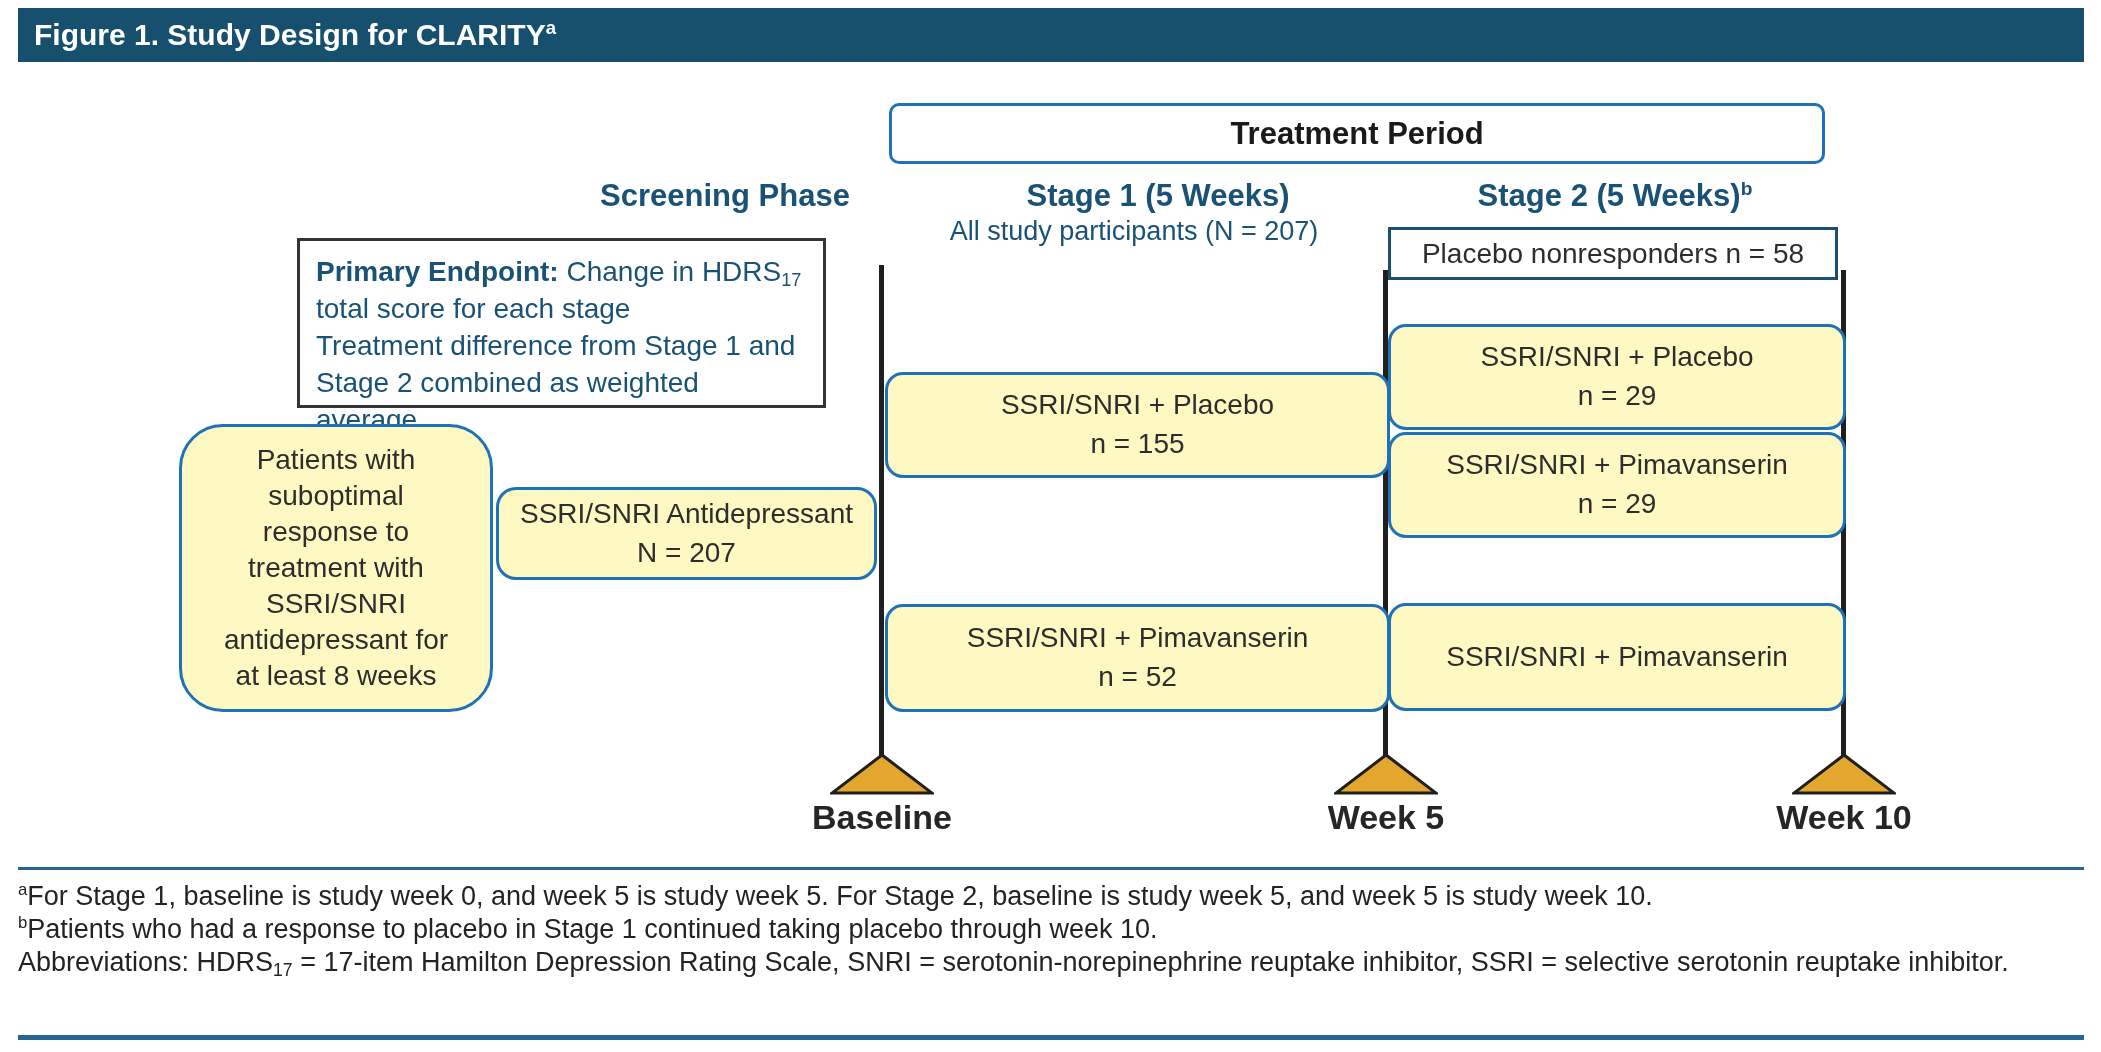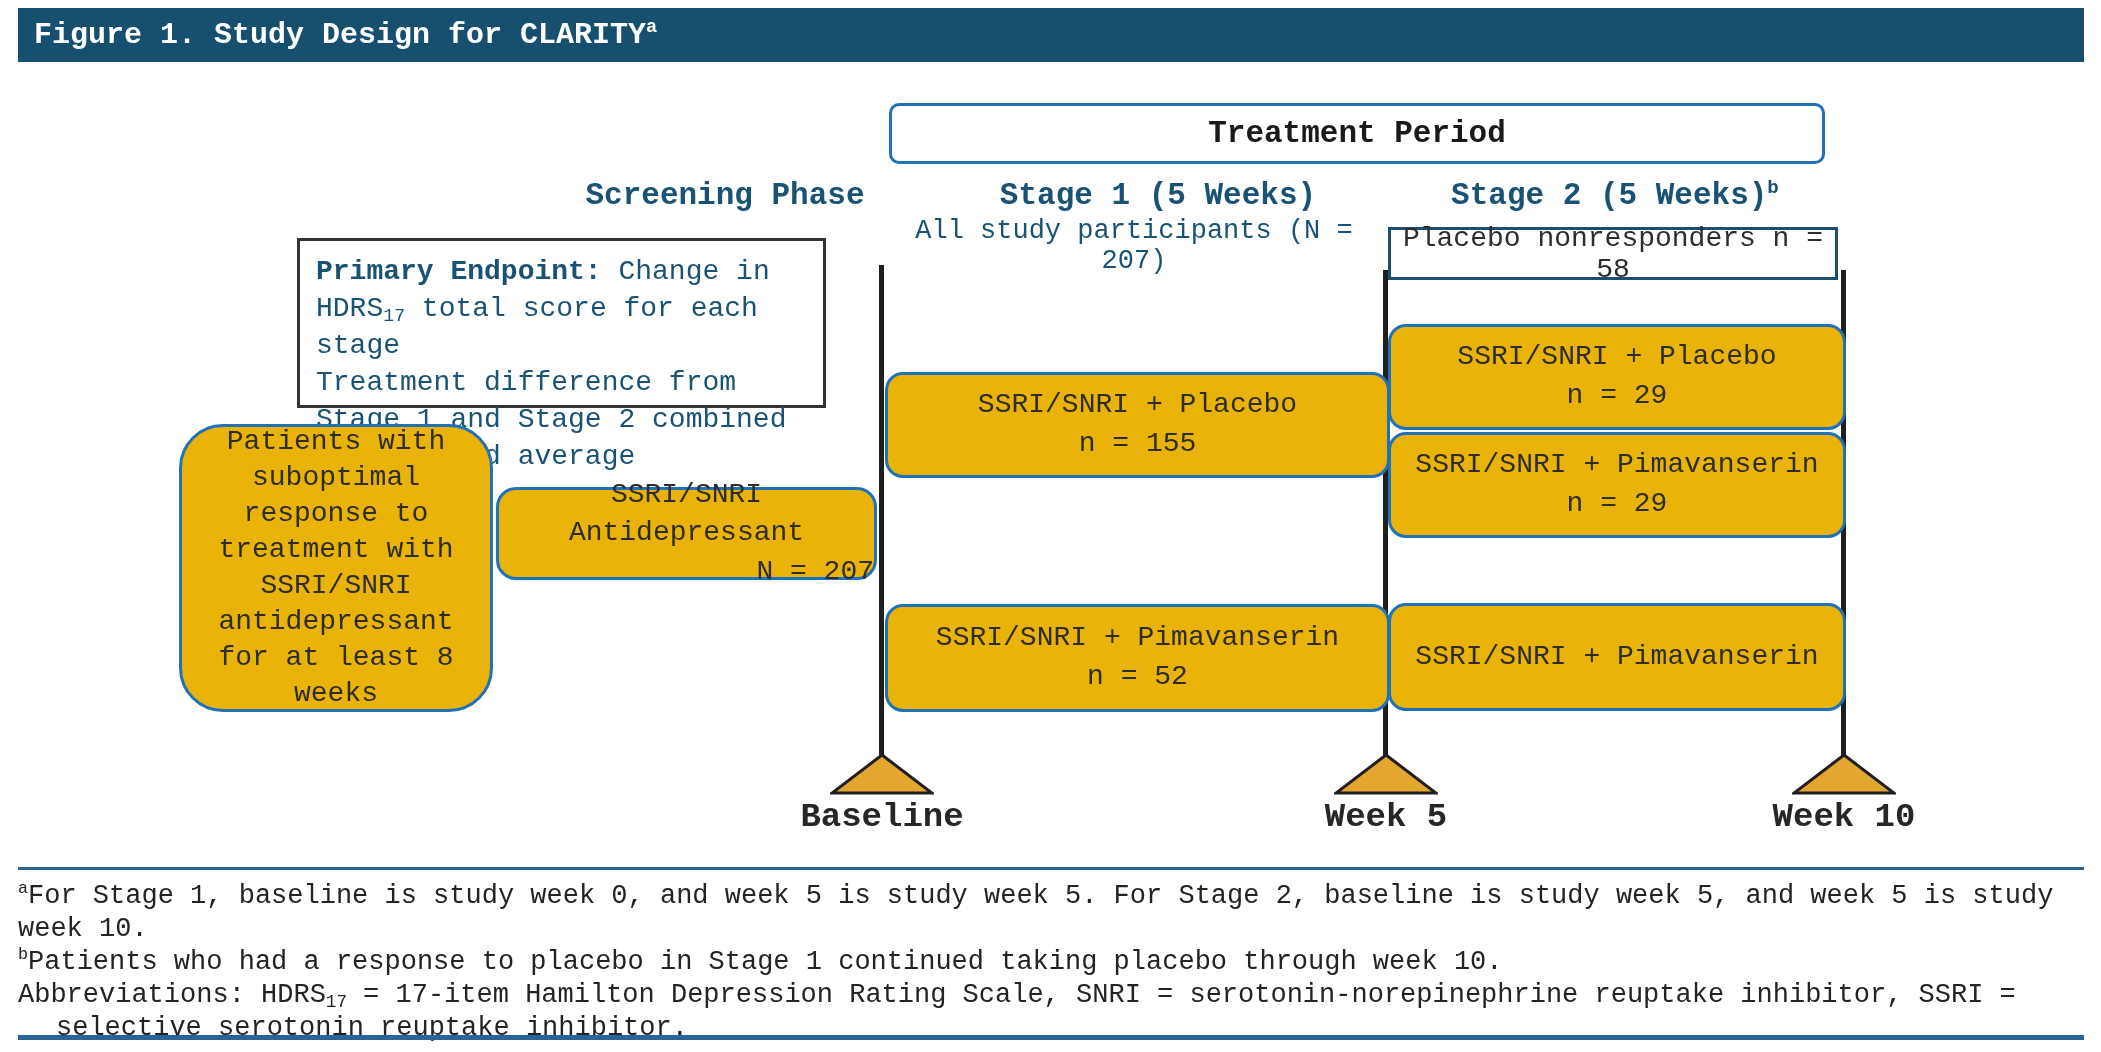--- a/index.html
+++ b/index.html
@@ -1,21 +1,21 @@
 <!DOCTYPE html>
 <html style="--bar-navy: #17506F; --navy: #1A5276; --accent: #1F72B8; --gold: #E3A72F; --line-black: #1F1F1F; --rule-blue: #2A6496; --dark: #2D2D2D; --fn: #232323;"><head>
 <meta charset="utf-8">
 <style>
   :root{
     --bar-navy:#17506F; --navy:#1A5276; --accent:#1F72B8; --gold:#E3A72F;
     --line-black:#1F1F1F; --rule-blue:#2A6496; --dark:#2D2D2D; --fn:#232323;
   }
   html,body{margin:0;padding:0;background:#fff;}
   body{font-family:"Liberation Sans","DejaVu Sans",sans-serif;}
-  #figure{position:relative;width:2101px;height:1052px;background:#fff;overflow:hidden;font-family:Liberation Mono, monospace;}
+  #figure{position:relative;width:2101px;height:1052px;background:#fff;overflow:hidden;}
   .abs{position:absolute;}
   sup.s{font-size:62%;vertical-align:super;line-height:0;}
   sub.s{font-size:65%;vertical-align:baseline;position:relative;top:0.28em;line-height:0;}
 
   .title-bar{left:18px;top:8px;width:2066px;height:54px;background:var(--bar-navy);
     color:#fff;font-size:30px;font-weight:bold;display:flex;align-items:center;padding-left:16px;box-sizing:border-box;}
 
   .tp-box{left:889px;top:103px;width:936px;height:61px;border:3px solid var(--accent);border-radius:10px;
     box-sizing:border-box;display:flex;align-items:center;justify-content:center;
     color:#1a1a1a;font-size:31px;font-weight:bold;background:#fff;}
@@ -24,25 +24,25 @@
   .col-sub{top:216px;width:500px;text-align:center;color:var(--navy);font-size:27px;}
 
   .sq-box{box-sizing:border-box;background:#fff;display:flex;align-items:center;justify-content:center;
     text-align:center;color:var(--dark);font-size:28px;}
   .nonresp{left:1388px;top:227px;width:450px;height:53px;border:3px solid #1B4F72;}
 
   .endpoint{left:277px;top:238px;width:529px;height:170px;border:3px solid #333;box-sizing:border-box;
     background:#fff;padding:12px 16px;color:var(--navy);font-size:28px;line-height:37px;margin-left:20px;}
   .endpoint .lbl{font-weight:bold;}
 
-  .bluebox{box-sizing:border-box;border:3px solid var(--accent);border-radius:18px;background:#eab308;
+  .bluebox{box-sizing:border-box;border:3px solid var(--accent);border-radius:18px;background:#fef9c3;
     display:flex;flex-direction:column;align-items:center;justify-content:center;
     text-align:center;color:var(--dark);font-size:28px;line-height:1.38;}
   .patients{left:179px;top:424px;width:314px;height:288px;border-radius:44px;line-height:36px;padding:0 28px;}
-  .antidep{left:496px;top:487px;width:381px;height:93px;border-radius:20px;align-items:flex-end;}
+  .antidep{left:496px;top:487px;width:381px;height:93px;border-radius:20px;}
 
   .vline{width:5px;background:var(--line-black);z-index:0;}
   .stagebox{z-index:1;}
 
   .tl-label{top:798px;width:300px;text-align:center;color:#262626;font-size:34px;font-weight:bold;}
   .tri{z-index:2;}
 
   .rule{left:18px;width:2066px;background:var(--rule-blue);}
   .footnotes{left:18px;top:880px;width:2066px;color:var(--fn);font-size:27px;line-height:33px;}
   .footnotes p{margin:0;}

